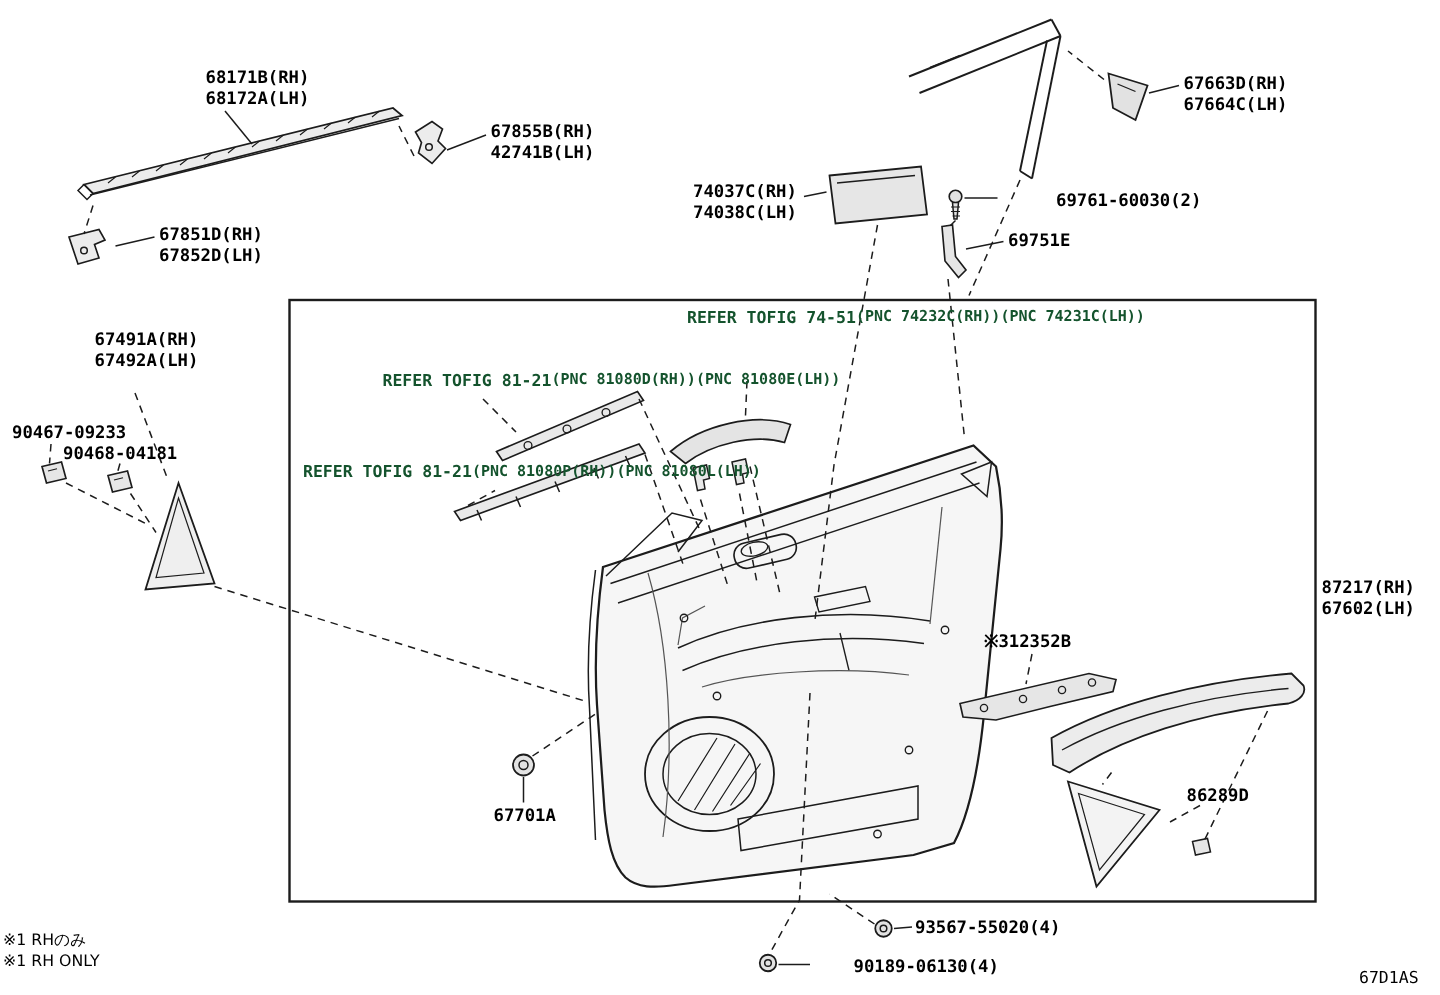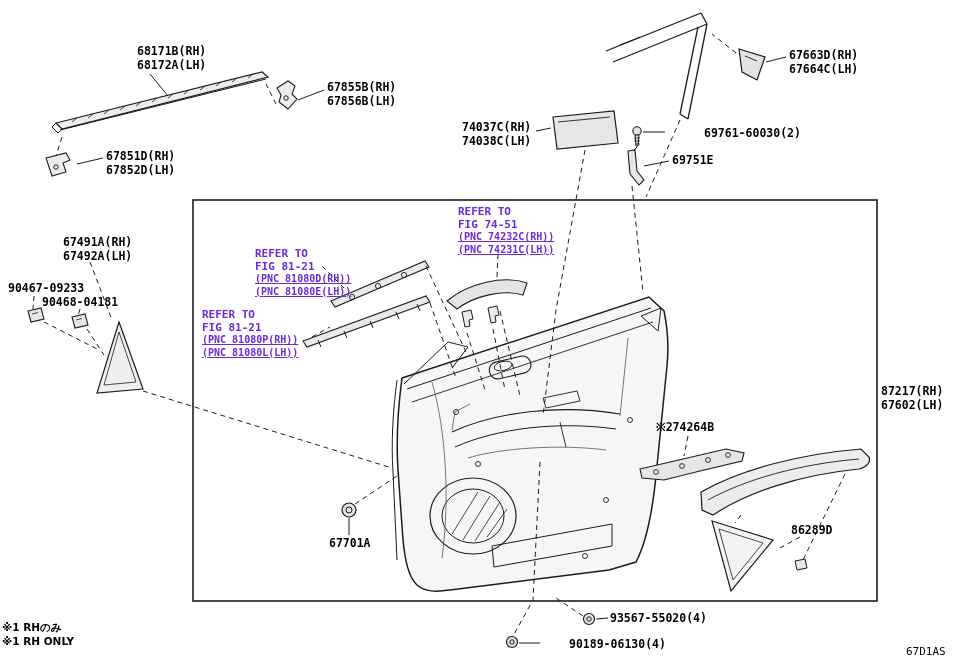--- a/index.html
+++ b/index.html
@@ -1,24 +1,24 @@
 <!DOCTYPE html>
 <html><head>
 <meta charset="utf-8">
 <style>
   html,body{margin:0;padding:0;background:#fff;}
   .canvas{position:relative;width:960px;height:663px;background:#ffffff;overflow:hidden;
           font-family:"DejaVu Sans Mono", monospace;border-radius:21px;}
   .canvas svg{position:absolute;left:0;top:0;}
   .lbl{position:absolute;display:flex;flex-direction:column;white-space:nowrap;
        font-weight:bold;font-size:11.5px;line-height:14px;color:#000;}
-  .refer{position:absolute;display:flex;flex-direction:column;white-space:nowrap;color:#6d28d9;}
+  .refer{position:absolute;display:flex;flex-direction:row;white-space:nowrap;color:#14532d;}
   .refer .big{font-weight:bold;font-size:11px;line-height:12.5px;}
-  .refer .small{font-weight:bold;font-size:10px;line-height:12.5px;text-decoration:underline;}
-  .note{position:absolute;font-size:10.5px;font-weight:bold;line-height:13px;color:#000;
+  .refer .small{font-weight:bold;font-size:10px;line-height:12.5px;}
+  .note{position:absolute;font-size:10.5px;font-weight:normal;line-height:13px;color:#000;
         font-family:"DejaVu Sans", sans-serif;white-space:nowrap;}
   .code{position:absolute;font-size:11px;font-weight:normal;color:#000;white-space:nowrap;text-align:center;}
 </style>
 </head>
 <body>
 
 <div class="canvas">
 
   <svg width="960" height="663" viewBox="0 0 960 663">
 
@@ -211,21 +211,21 @@
     </g>
   </svg>
 
   <div class="lbl" style="left:137px;top:44px">
     <span>68171B(RH)</span>
     <span>68172A(LH)</span>
   </div>
 
   <div class="lbl" style="left:327px;top:80px">
     <span>67855B(RH)</span>
-    <span>67856B(LH)</span>
+    <span>42741B(LH)</span>
   </div>
 
   <div class="lbl" style="left:106px;top:149px">
     <span>67851D(RH)</span>
     <span>67852D(LH)</span>
   </div>
 
   <div class="lbl" style="left:789px;top:48px">
     <span>67663D(RH)</span>
     <span>67664C(LH)</span>
@@ -237,21 +237,21 @@
   </div>
 
   <div class="lbl" style="left:704px;top:126px">
     <span>69761-60030(2)</span>
   </div>
 
   <div class="lbl" style="left:672px;top:153px">
     <span>69751E</span>
   </div>
 
-  <div class="lbl" style="left:63px;top:235px">
+  <div class="lbl" style="left:63px;top:219px">
     <span>67491A(RH)</span>
     <span>67492A(LH)</span>
   </div>
 
   <div class="lbl" style="left:8px;top:281px">
     <span>90467-09233</span>
   </div>
 
   <div class="lbl" style="left:42px;top:295px">
     <span>90468-04181</span>
@@ -277,21 +277,21 @@
     <span class="small">(PNC 81080P(RH))</span>
     <span class="small">(PNC 81080L(LH))</span>
   </div>
 
   <div class="lbl" style="left:881px;top:384px">
     <span>87217(RH)</span>
     <span>67602(LH)</span>
   </div>
 
   <div class="lbl" style="left:656px;top:420px">
-    <span>※274264B</span>
+    <span>※312352B</span>
   </div>
 
   <div class="lbl" style="left:791px;top:523px">
     <span>86289D</span>
   </div>
 
   <div class="lbl" style="left:329px;top:536px">
     <span>67701A</span>
   </div>
 

